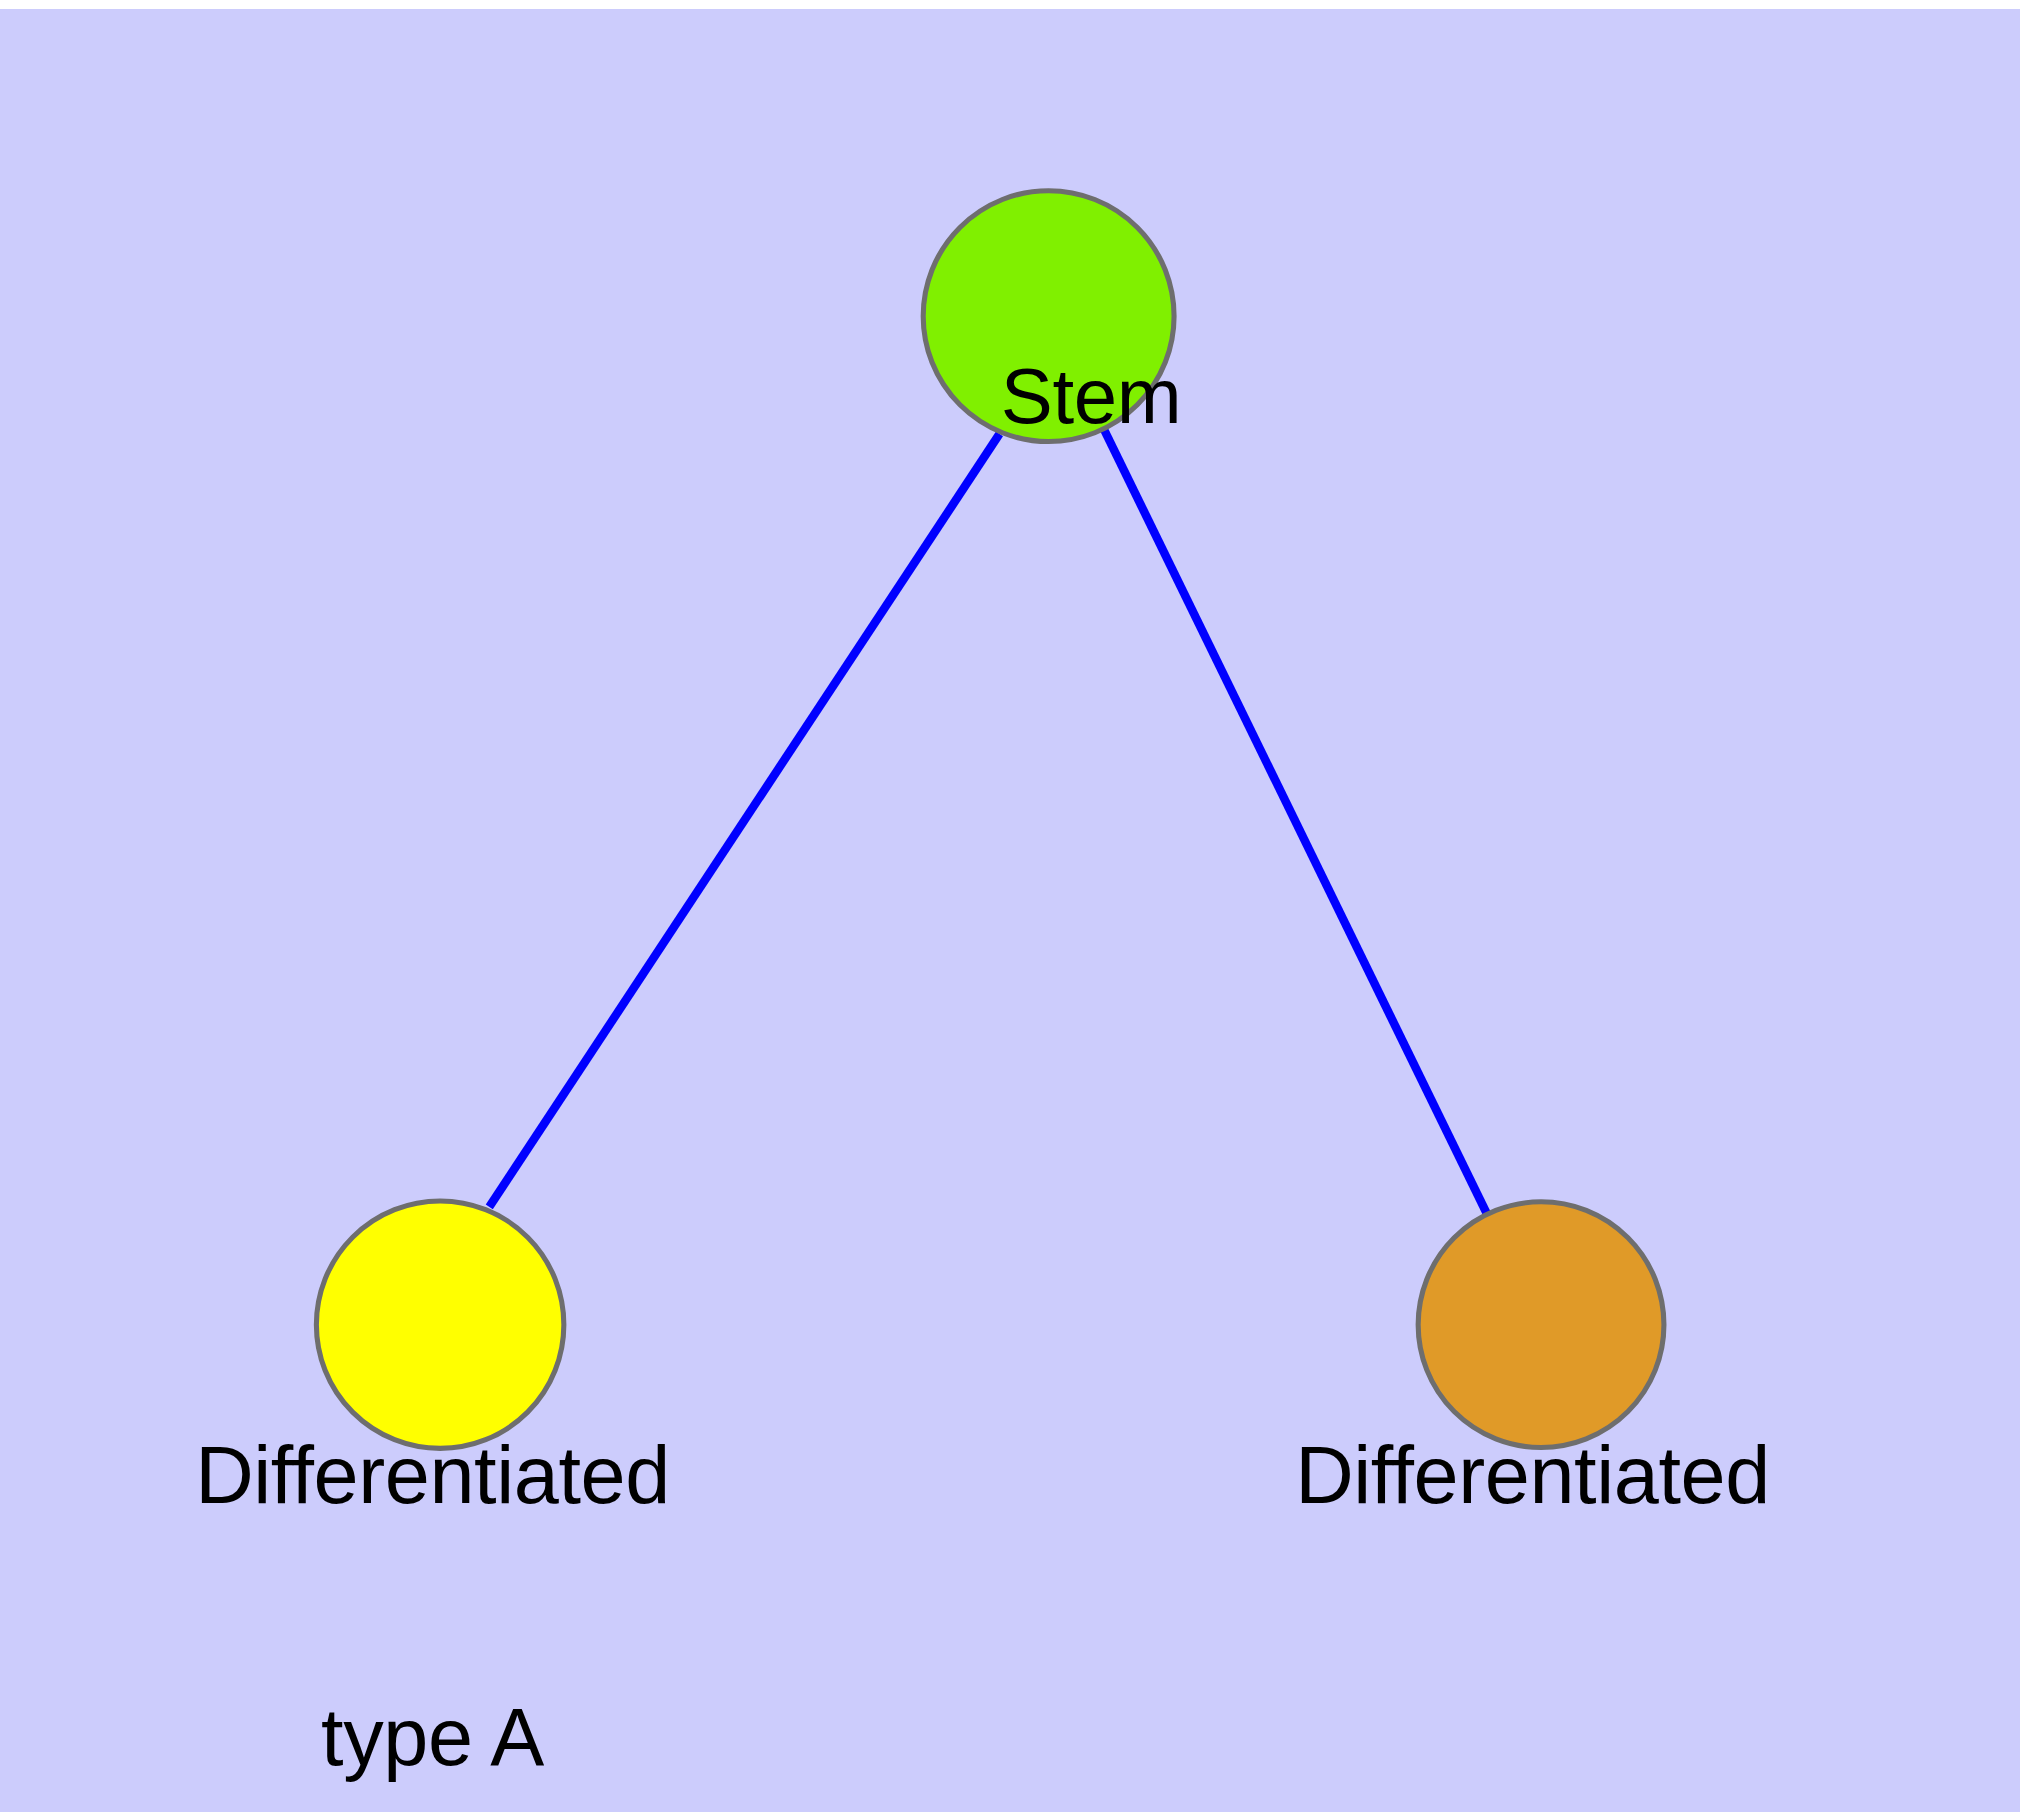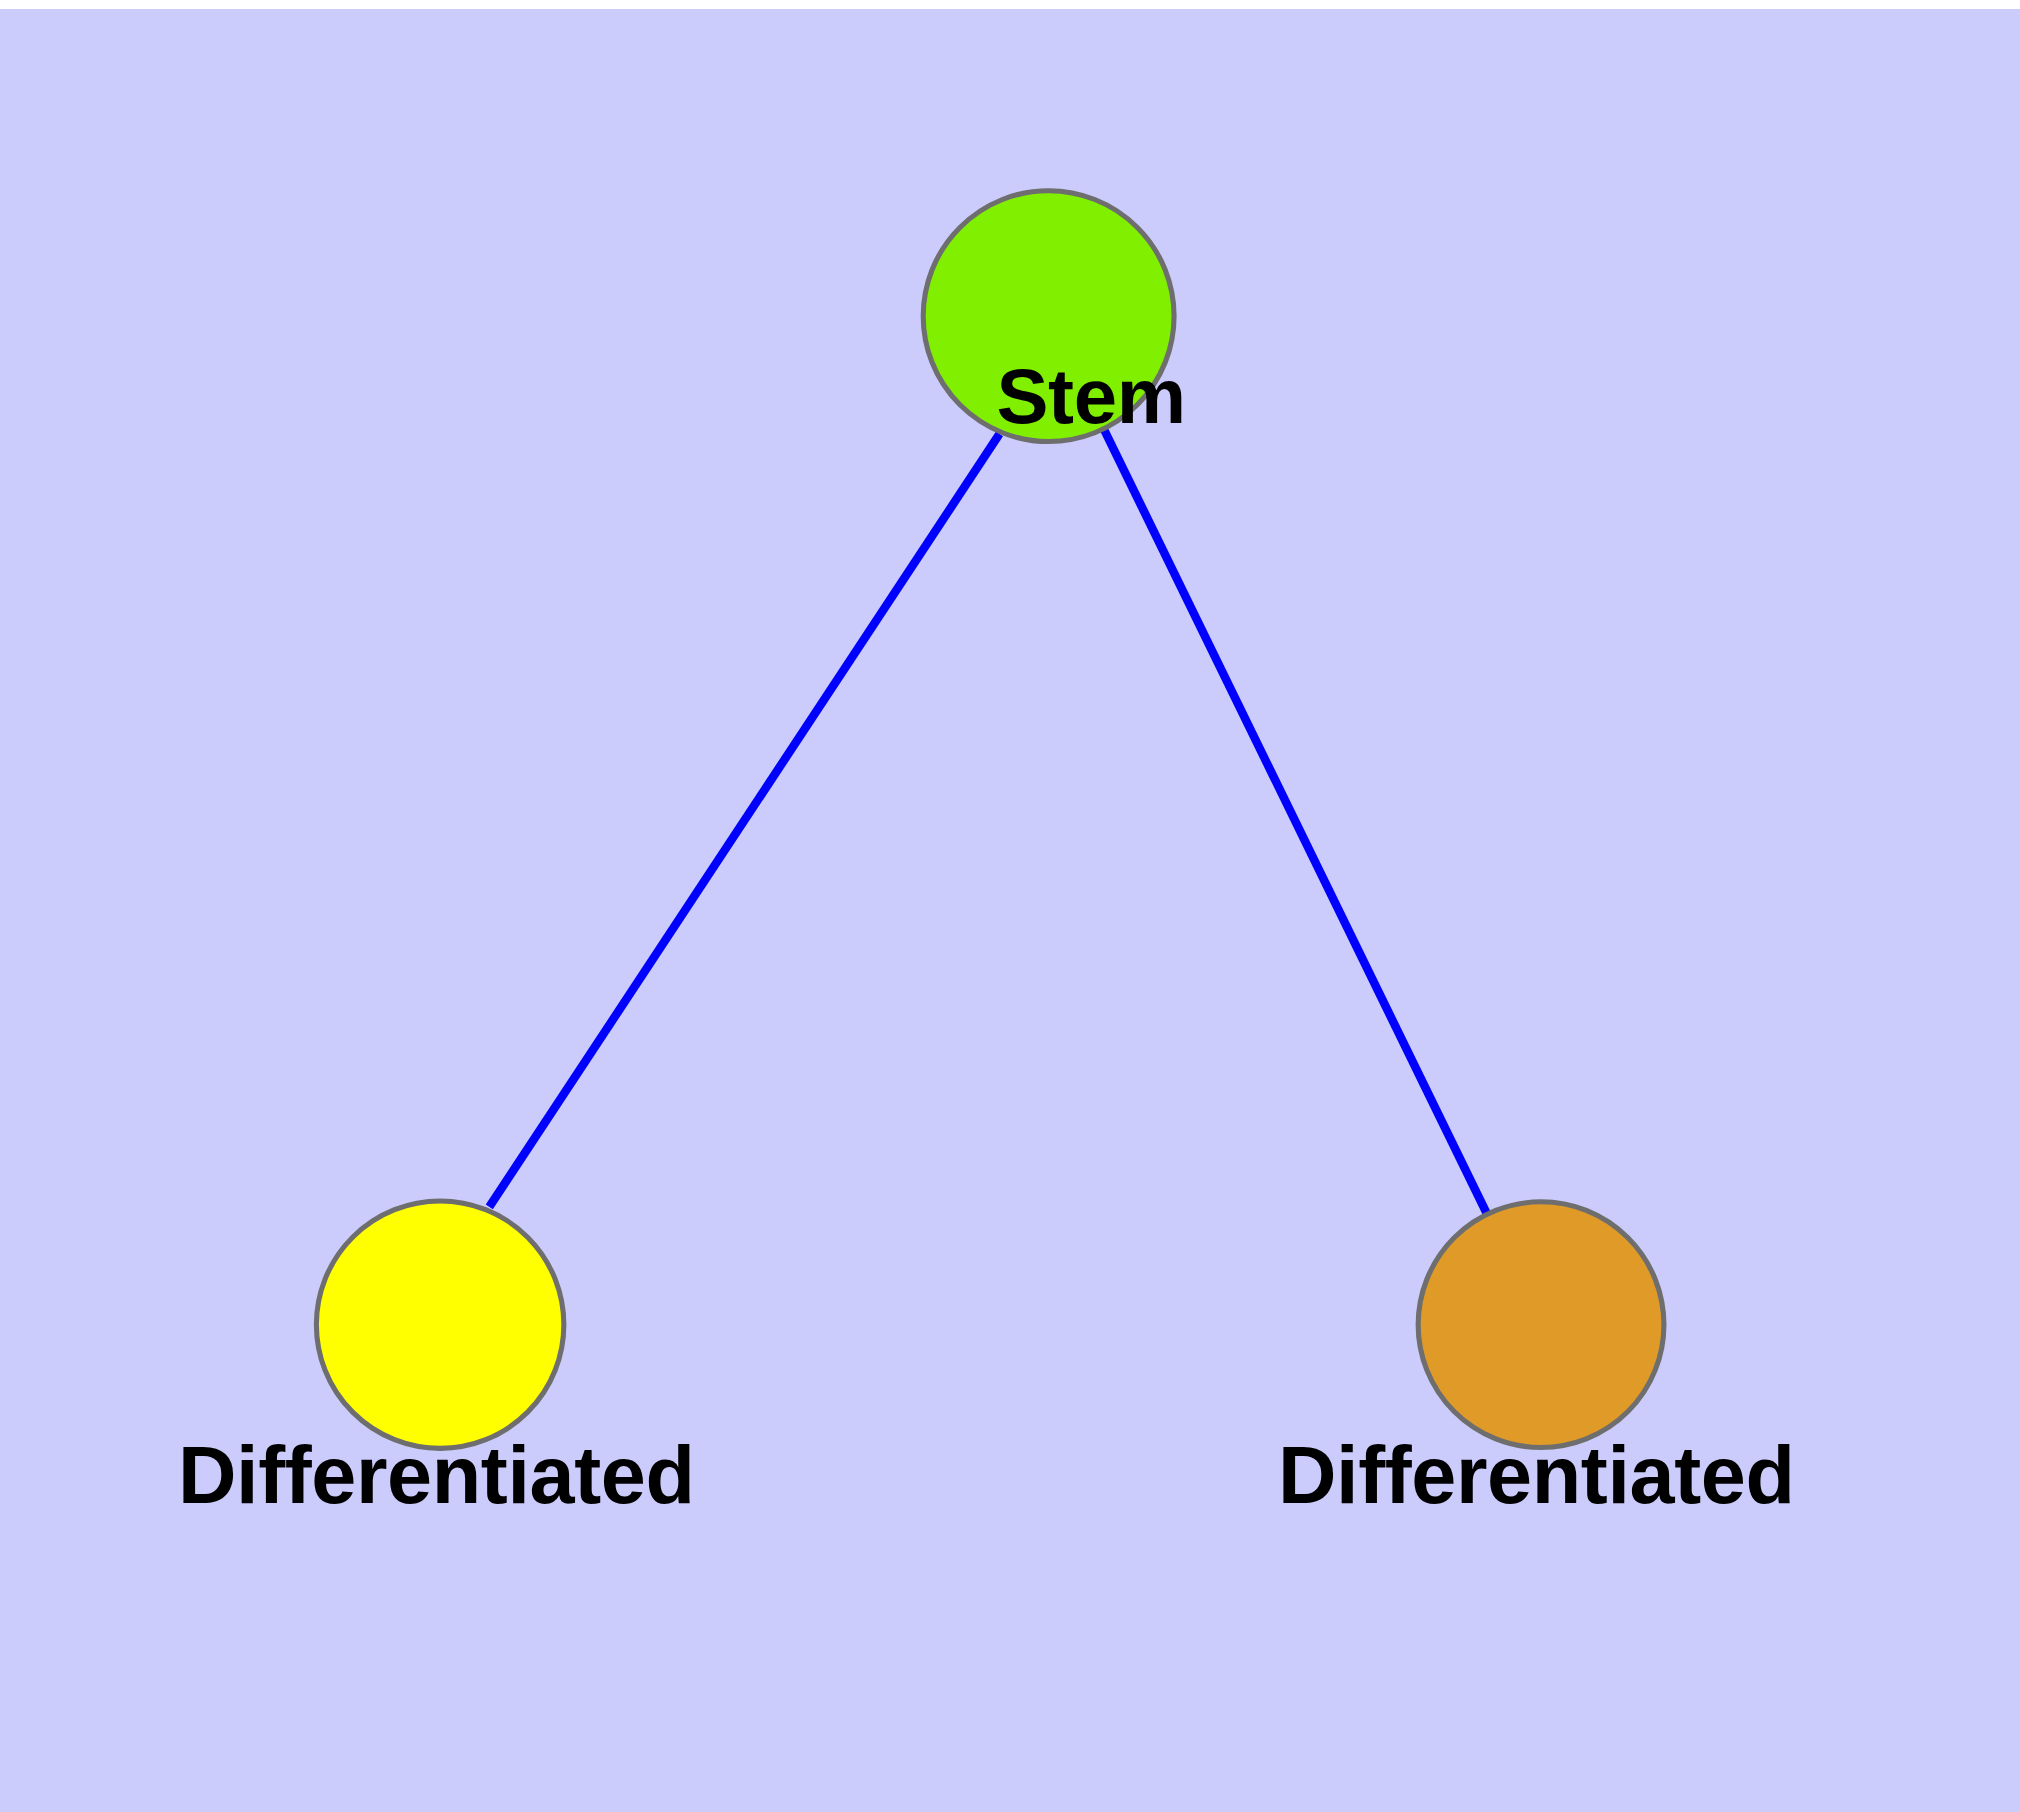--- a/index.html
+++ b/index.html
@@ -26,21 +26,21 @@
   #graph-svg {
     position: absolute;
     left: 0;
     top: 0;
     width: 2021px;
     height: 1812px;
   }
   .node-label {
     position: absolute;
     color: #000000;
-    font-weight: bold;
+    font-weight: normal;
     text-align: center;
     line-height: 1.08;
     white-space: pre;
     pointer-events: none;
     letter-spacing: -0.4px;
   }
   .label-stem {
     font-size: 78px;
     left: 794px;
     top: 270px;
@@ -79,20 +79,21 @@
       <circle cx="1237" cy="373" r="148" fill="#80f000" stroke="#6e6e6e" stroke-width="6"></circle>
     </g>
   </svg>
 
   <div class="node-label label-stem">
     <span>Stem</span>
   </div>
 
   <div class="node-label label-a">
     <div>Differentiated</div>
+    <div>type A</div>
   </div>
 
   <div class="node-label label-b">
     <div>Differentiated</div>
   </div>
 
 </div>
 
 
 </body></html>

